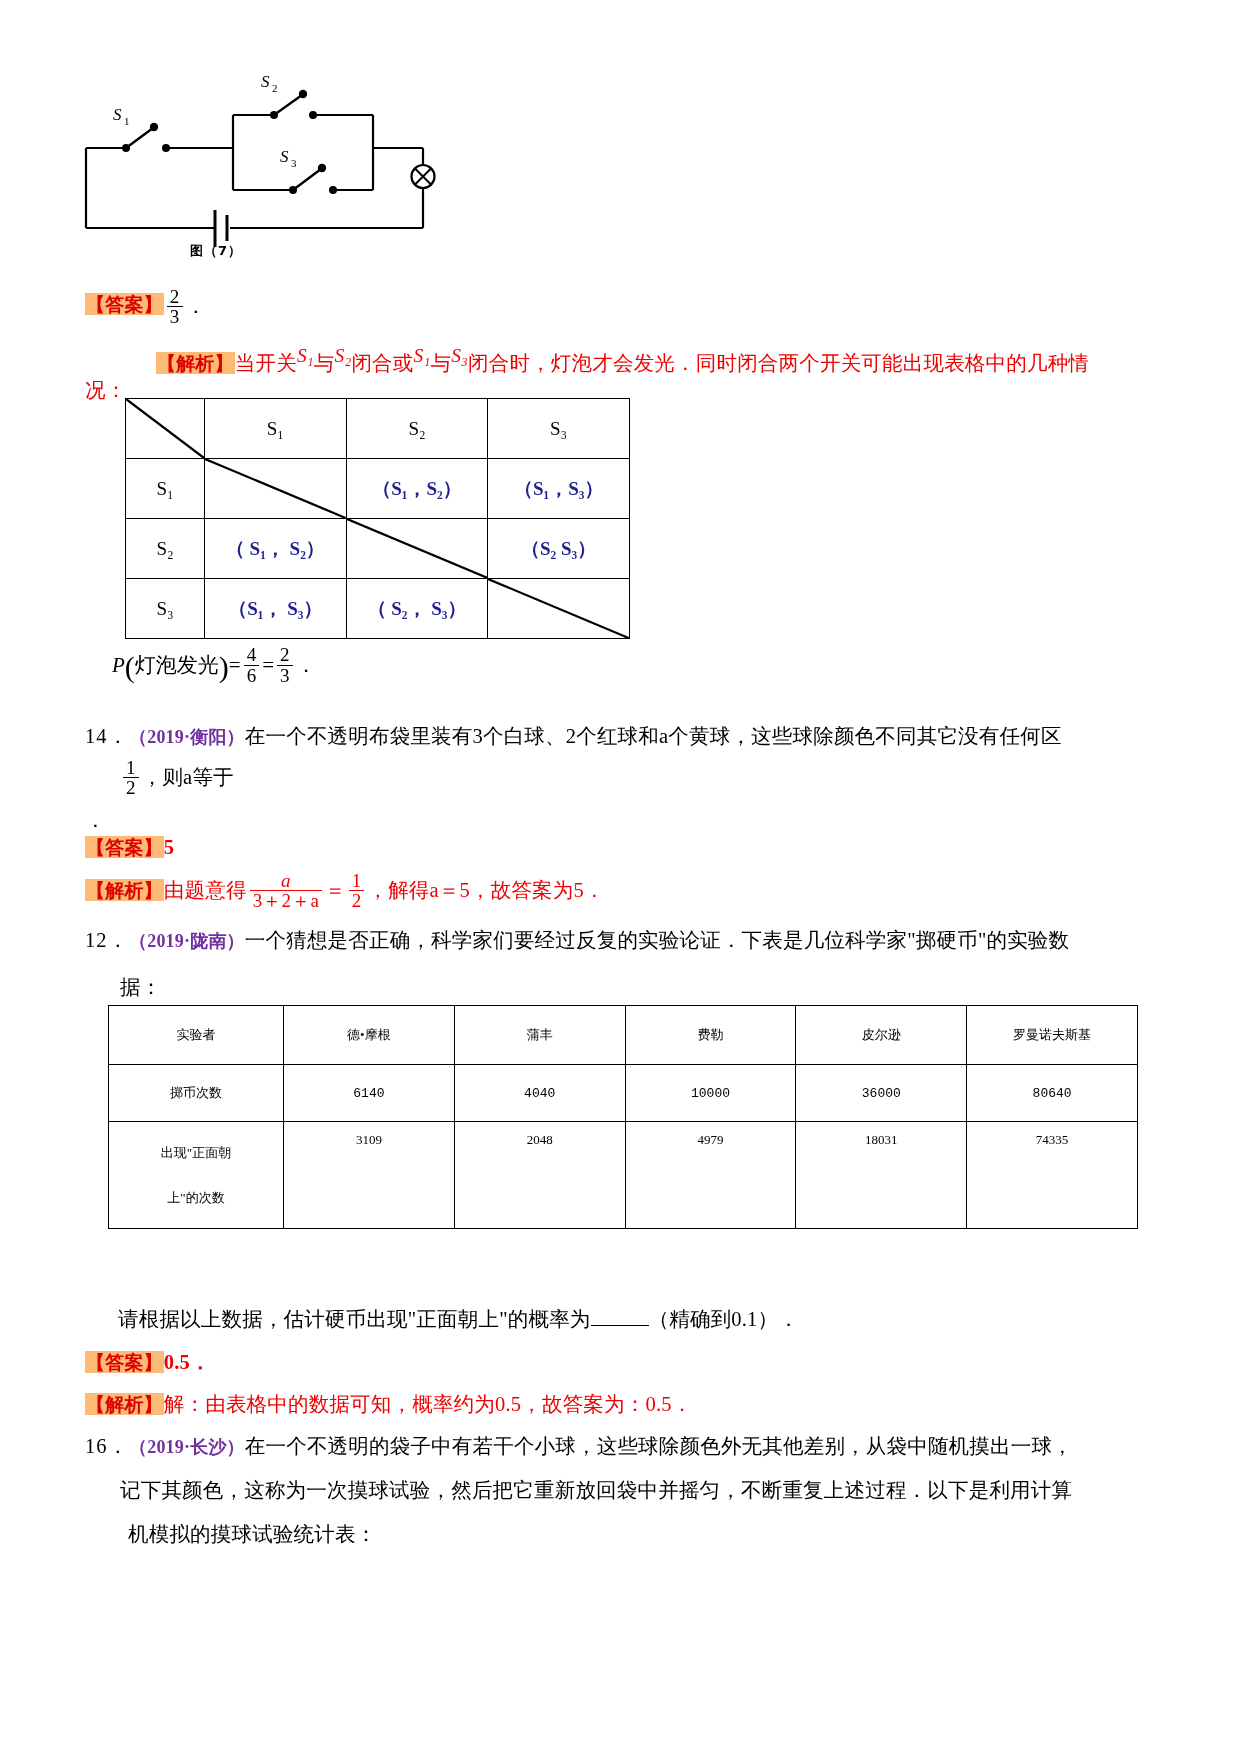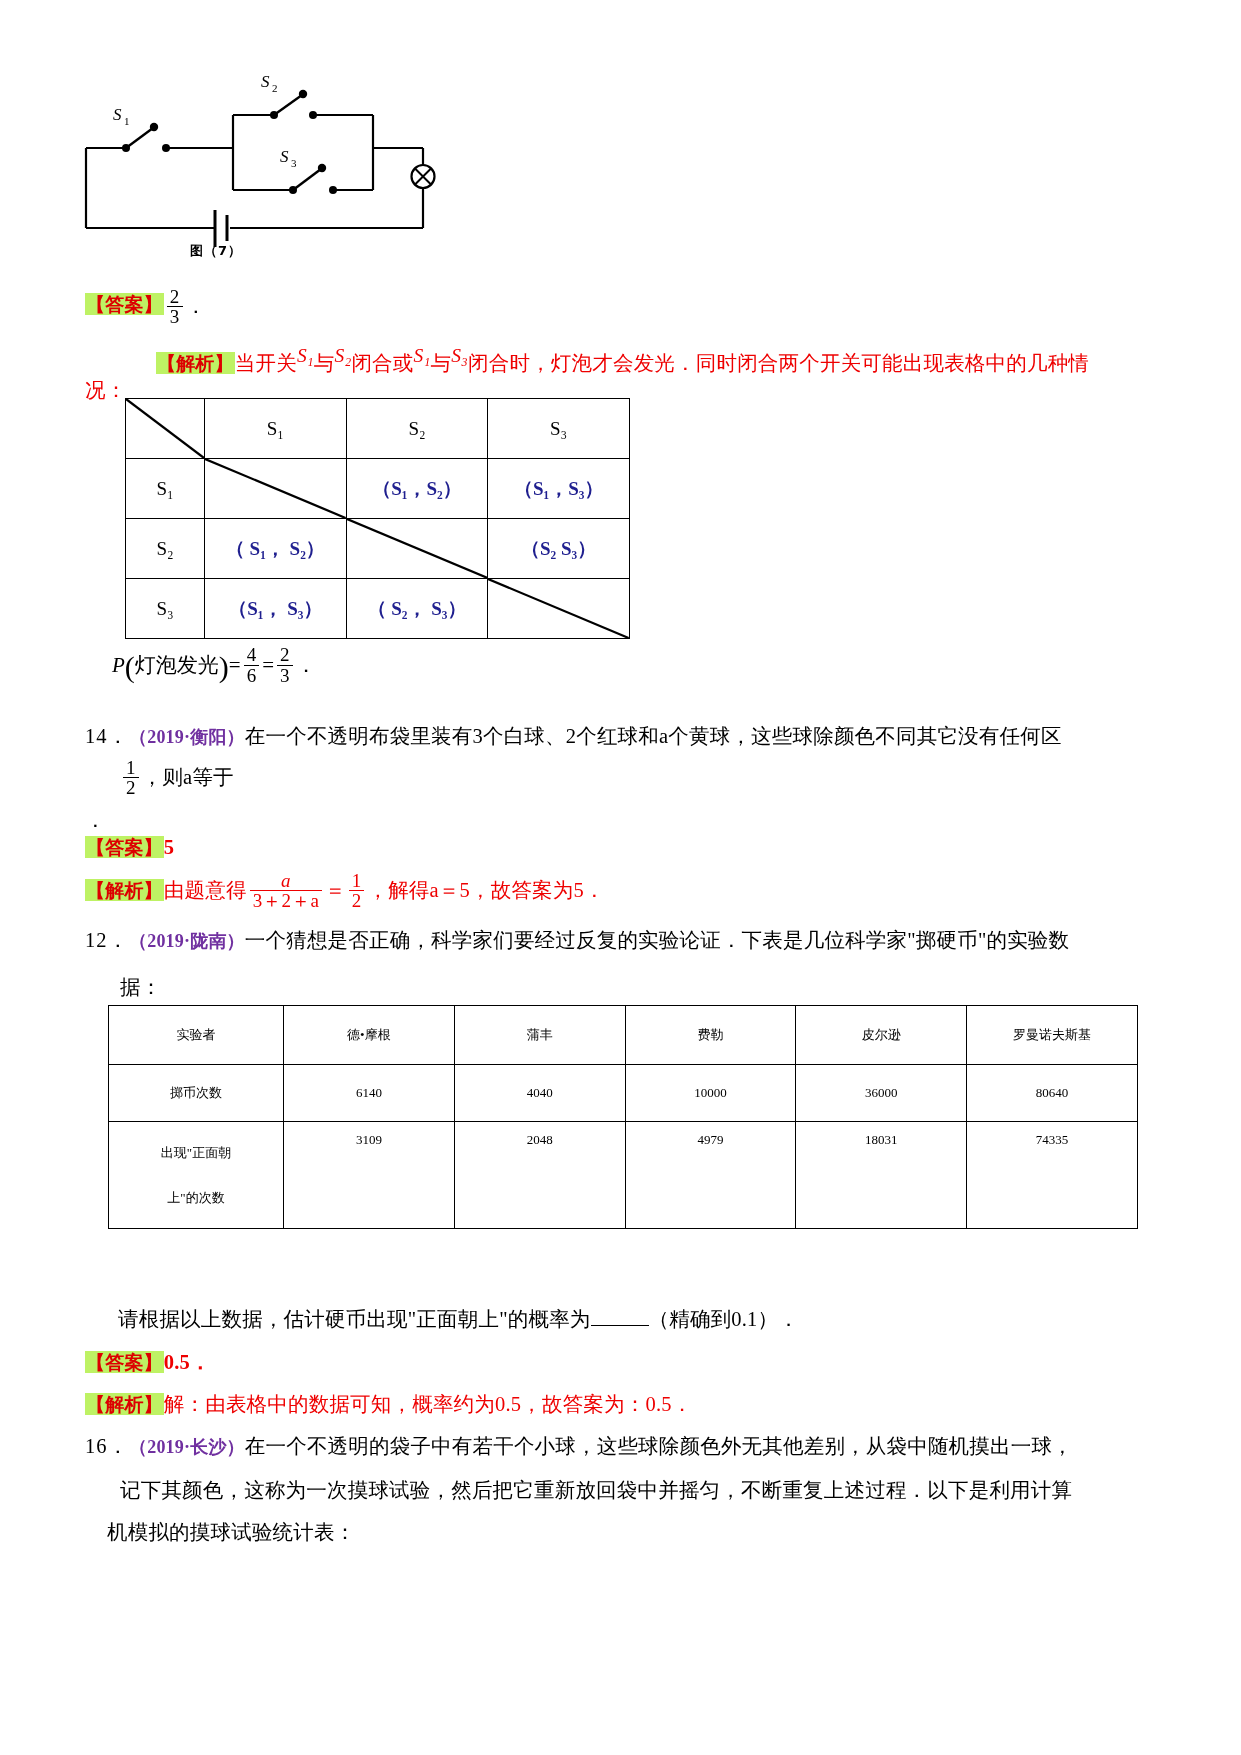--- a/index.html
+++ b/index.html
@@ -25,21 +25,21 @@
   
   .line {
     font-size: 20.5px;
     line-height: 44px;
     letter-spacing: 0.2px;
   }
   .red   { color: #ee0000; }
   .tagbox {
     color: #dd0000;
     font-weight: bold;
-    background: #bef264;
+    background: #fdba74;
     font-family: "DejaVu Sans", "Liberation Sans", sans-serif;
     font-size: 19px;
     padding: 0 1px;
   }
   .purple { color: #7030a0; }
   .ital { font-style: italic; font-family: "Liberation Serif", serif; }
 
   
   .frac {
     display: inline-block;
@@ -135,34 +135,34 @@
     table-layout: fixed;
   }
   #coin-table td {
     border: 1.1px solid #000;
     text-align: center;
     vertical-align: middle;
     font-size: 13px;
     padding: 6px 2px;
   }
   #coin-table tr.r-head td { height: 46px; }
-  #coin-table tr.r-toss td { height: 44px; }
+  #coin-table tr.r-toss td { height: 44px; font-family: Liberation Mono, monospace; }
   #coin-table tr.r-heads td { height: 90px; }
   #coin-table tr.r-freq td { height: 48px; }
   #coin-table td.rowlab { width: 170px; }
   #coin-table td.rowlab.two { line-height: 45px; }
 
   #q12-ask { position: absolute; left: 118px; top: 1297px; }
   #q12-ans { position: absolute; left: 85px; top: 1340px; }
   #q12-sol { position: absolute; left: 85px; top: 1382px; }
 
   
   #q16-l1 { position: absolute; left: 85px; top: 1424px; width: 1090px; }
   #q16-l2 { position: absolute; left: 120px; top: 1468px; }
-  #q16-l3 { position: absolute; left: 107px; top: 1512px; font-family: Liberation Mono, monospace; }
+  #q16-l3 { position: absolute; left: 128px; top: 1512px; }
 
   .blank-u { display: inline-block; width: 58px; border-bottom: 1.4px solid #000; }
   .num-idx { font-family: "Liberation Serif", serif; letter-spacing: 1px; }
 </style>
 </head>
 <body>
 
 <div class="page">
 
   <div id="circuit-block">

